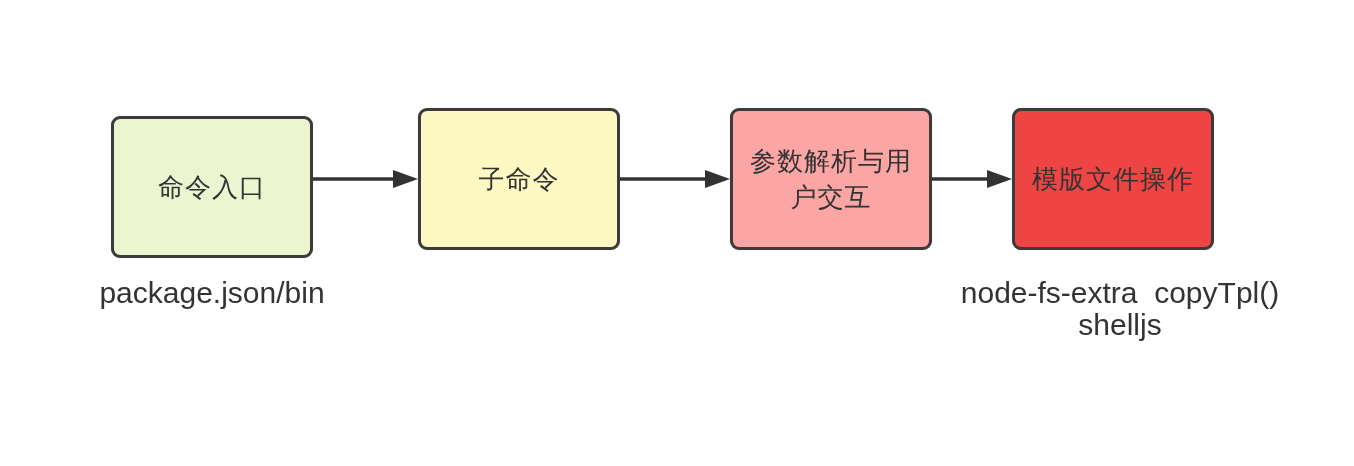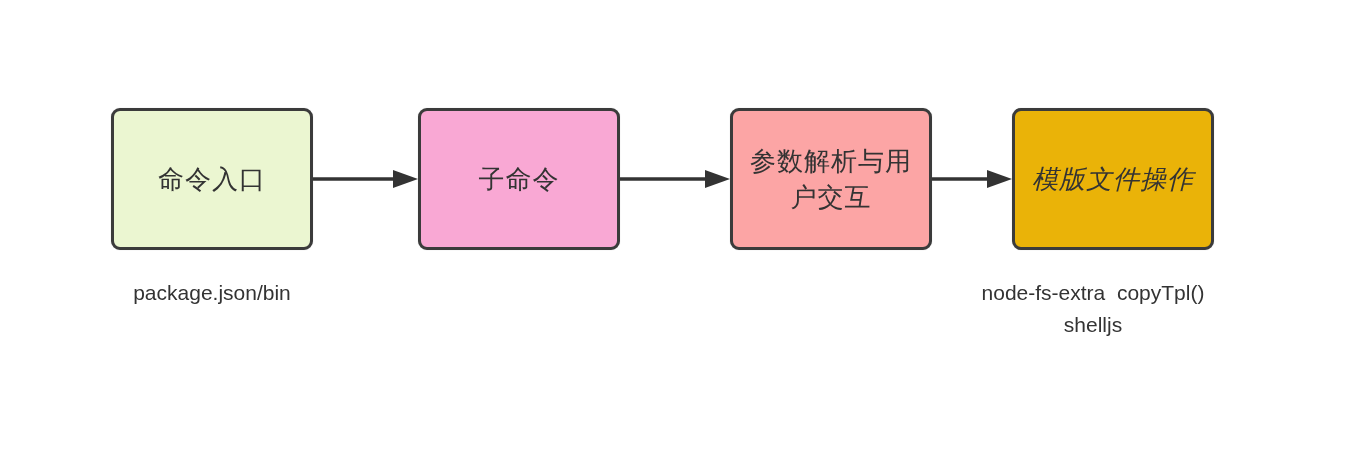--- a/index.html
+++ b/index.html
@@ -38,64 +38,64 @@
     line-height:36px;
     text-align:center;
     max-width:168px;
     color:var(--text-color);
     letter-spacing:1px;
   }
   .node-caption{
     position:absolute;
     top:277px;
     transform:translateX(-50%);
-    font-size:21px;
+    font-size:30px;
     line-height:32px;
     text-align:center;
     white-space:pre-wrap;
     color:var(--text-color);
     width:420px;
   }
   .box-1{left:111px;}
   .box-2{left:418px;}
   .box-3{left:730px;}
   .box-4{left:1012px;}
   .cap-1{left:212px;}
   .cap-2{left:512px;}
   .cap-3{left:818px;}
-  .cap-4{left:1093px;}
+  .cap-4{left:1120px;}
   .arrow{
     position:absolute;
     top:165px;
     height:28px;
     color:var(--arrow-color);
   }
   .arrow-1{left:313px;width:105px;}
   .arrow-2{left:620px;width:110px;}
   .arrow-3{left:932px;width:80px;}
   .arrow svg{display:block;width:100%;height:100%;}
 </style>
 </head>
 <body>
 
 <div class="canvas">
 
-  <div class="node-box box-1" style="background: rgb(235, 246, 209);">
+  <div class="node-box box-1" style="background: rgb(235, 246, 209); margin-top: 8px;">
     <div class="node-title">命令入口</div>
   </div>
   <div class="node-caption cap-1">package.json/bin</div>
 
   <div class="arrow arrow-1">
     <svg viewBox="0 0 105 28" preserveAspectRatio="none" aria-hidden="true">
       <line x1="0" y1="14" x2="82" y2="14" stroke="currentColor" stroke-width="3.5"></line>
       <polygon points="80,5 105,14 80,23" fill="currentColor"></polygon>
     </svg>
   </div>
 
-  <div class="node-box box-2" style="background: #f9a8d4;">
+  <div class="node-box box-2" style="background: #fef9c3;">
     <div class="node-title">子命令</div>
   </div>
 
   <div class="arrow arrow-2">
     <svg viewBox="0 0 110 28" preserveAspectRatio="none" aria-hidden="true">
       <line x1="0" y1="14" x2="87" y2="14" stroke="currentColor" stroke-width="3.5"></line>
       <polygon points="85,5 110,14 85,23" fill="currentColor"></polygon>
     </svg>
   </div>
 
@@ -103,19 +103,19 @@
     <div class="node-title">参数解析与用户交互</div>
   </div>
 
   <div class="arrow arrow-3">
     <svg viewBox="0 0 80 28" preserveAspectRatio="none" aria-hidden="true">
       <line x1="0" y1="14" x2="57" y2="14" stroke="currentColor" stroke-width="3.5"></line>
       <polygon points="55,5 80,14 55,23" fill="currentColor"></polygon>
     </svg>
   </div>
 
-  <div class="node-box box-4" style="background: #eab308; font-style: italic;">
+  <div class="node-box box-4" style="background: #ef4444;">
     <div class="node-title">模版文件操作</div>
   </div>
   <div class="node-caption cap-4">node-fs-extra  copyTpl()
 shelljs</div>
 
 </div>
 
 </body></html>

